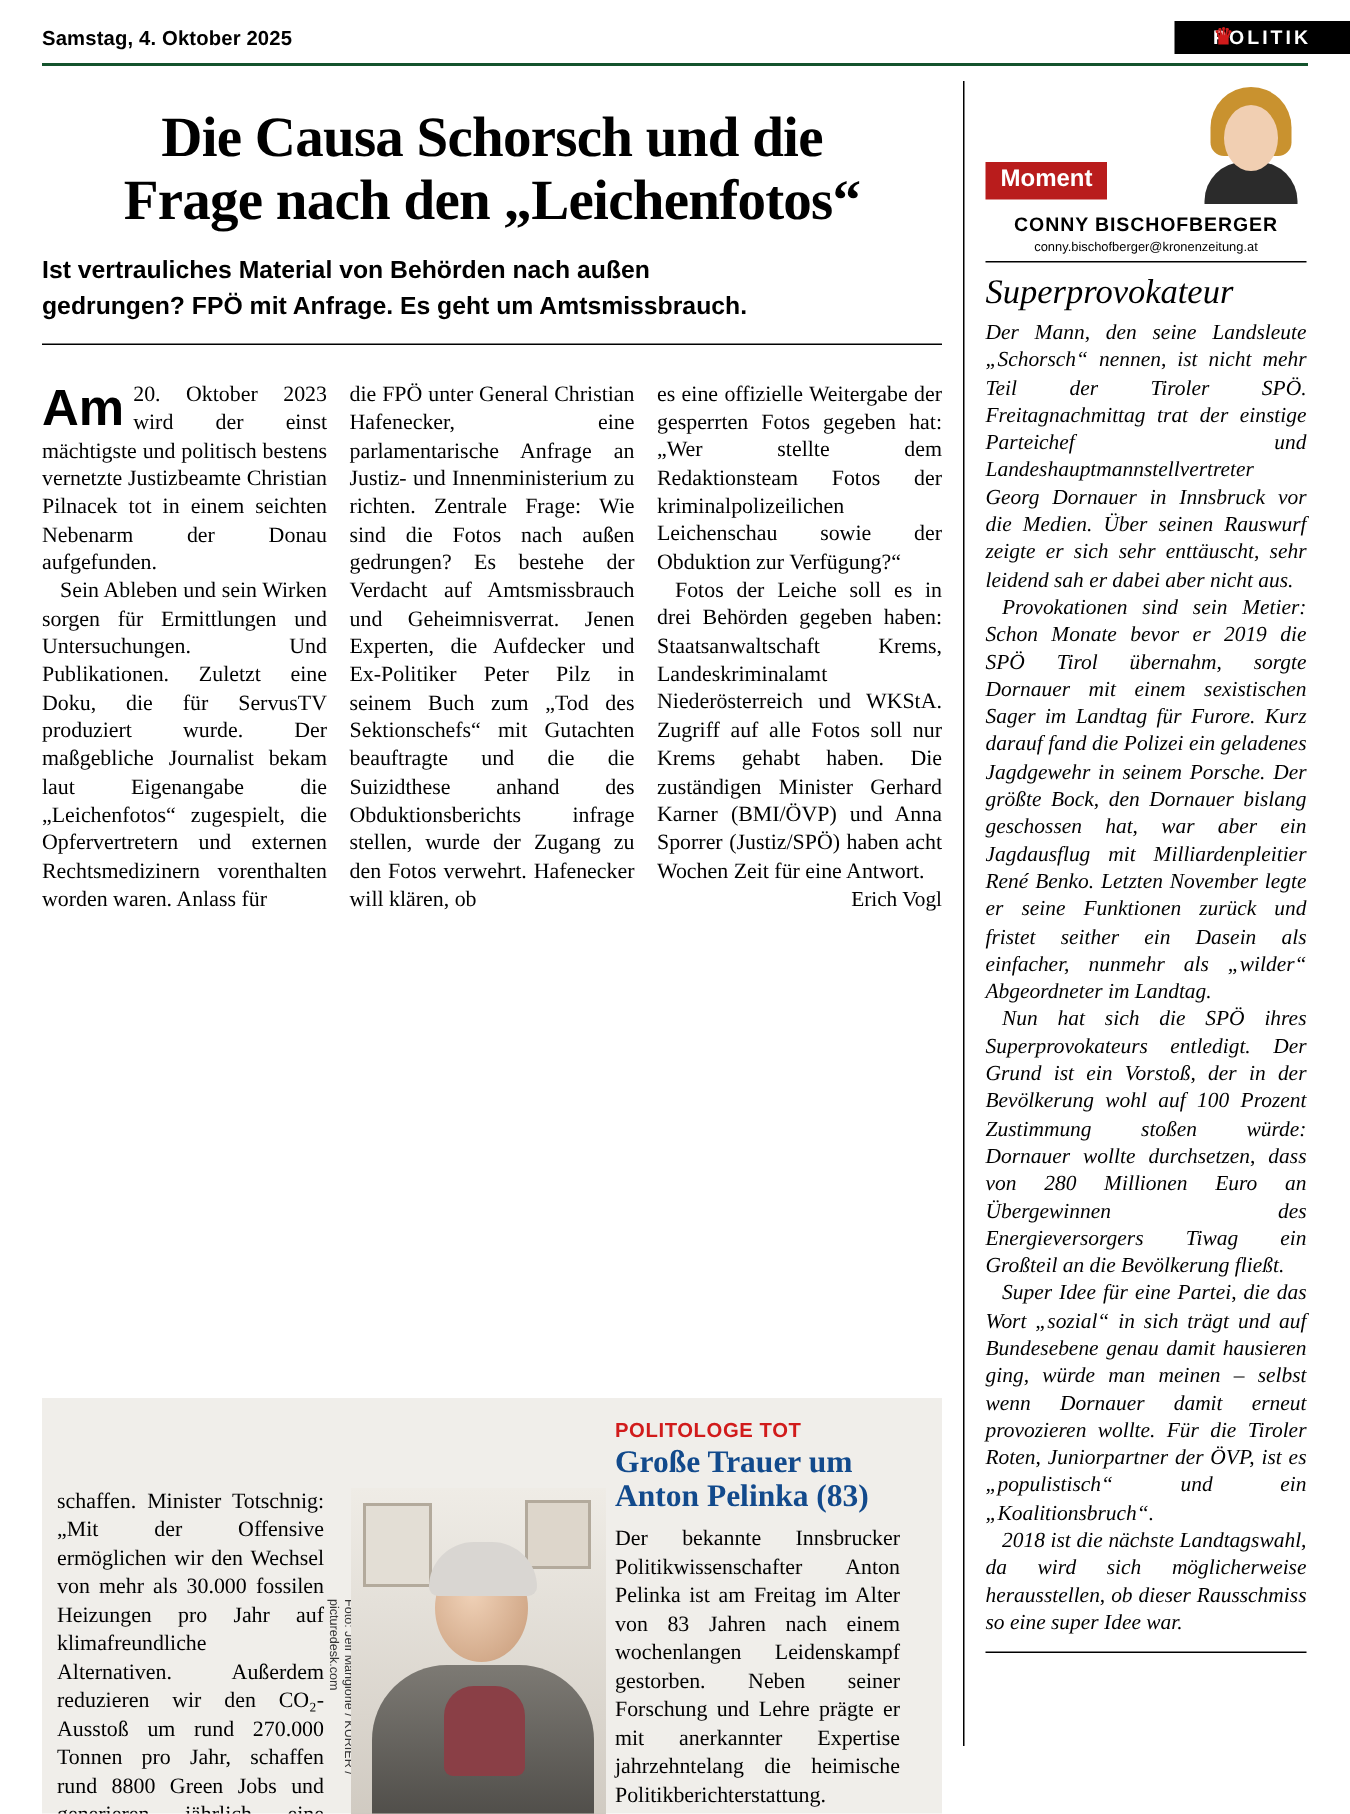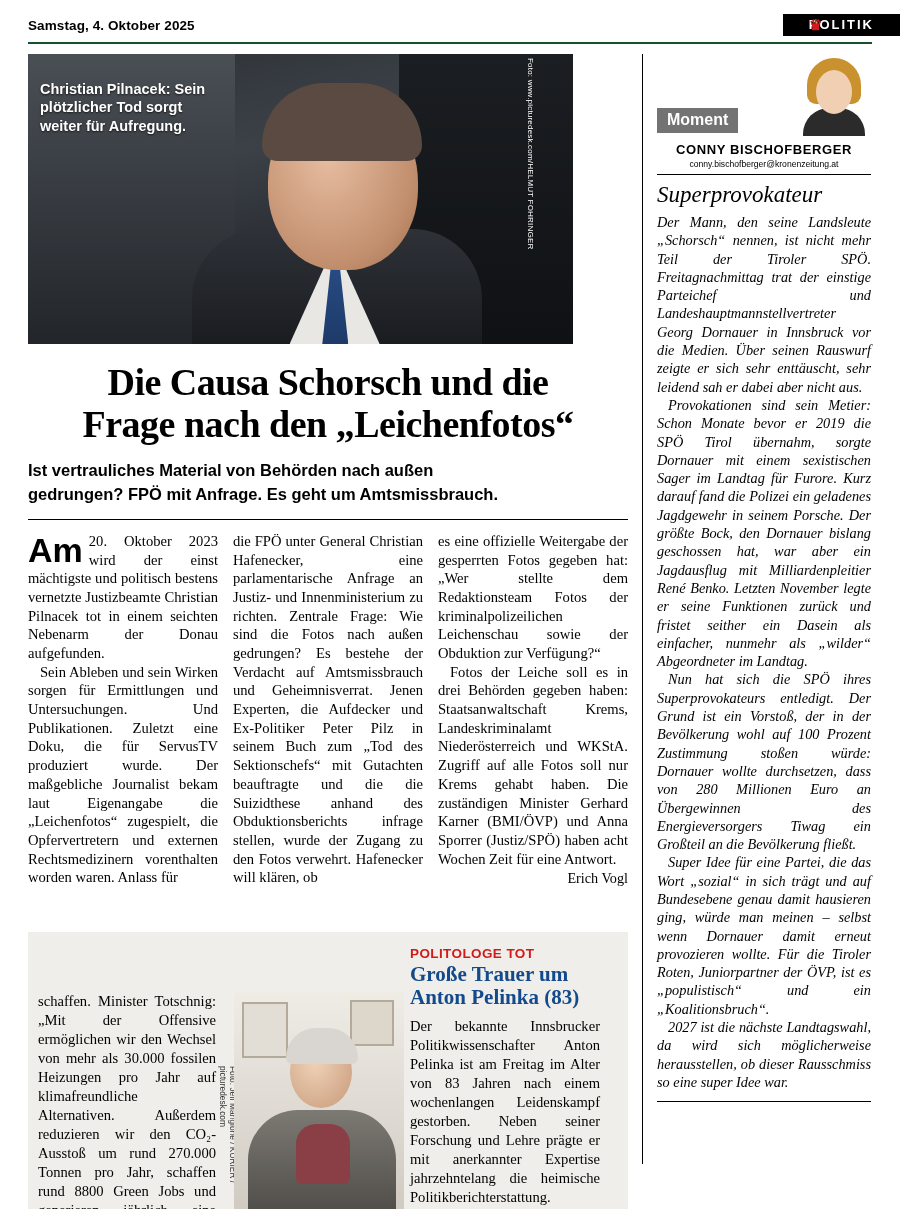--- a/index.html
+++ b/index.html
@@ -169,22 +169,23 @@
     line-height: 1.5;
     width: 600px;
     border-bottom: 1px solid #000;
     padding-bottom: 12px;
   }
 
   
   .article-cols {
     display: flex;
     gap: 15px;
-    margin-top: 12px;
+    margin-top: 24px;
     width: 600px;
+    align-items: flex-end;
   }
   .acol { width: 190px; }
   .acol p {
     margin: 0;
     font-size: 14.6px;
     line-height: 1.28;
     text-align: justify;
     text-justify: inter-word;
     hyphens: auto;
   }
@@ -251,21 +252,21 @@
     font-size: 21px;
     line-height: 1.1;
     color: #124a8c;
     margin-bottom: 8px;
   }
   .bb-right p { margin:0; font-size: 14.6px; line-height: 1.3; text-align: justify; }
 
   
   .rail-top { display: flex; align-items: flex-start; justify-content: space-between; }
   .moment-badge {
-    background: #737373;
+    background: #b91c1c;
     color: #fff;
     font-family:"Liberation Sans", sans-serif;
     font-weight: 700;
     font-size: 16px;
     padding: 3px 10px 4px 10px;
     margin-top: 54px;
   }
   .rail-portrait {
     width: 74px; height: 82px;
     position: relative;
@@ -321,33 +322,20 @@
     <div class="masthead-right">
       <span class="crown">♛</span>
       <span>Seite 3</span>
     </div>
   </div>
 
   <div class="body-wrap">
 
     <div class="left-col">
 
-      <div class="photo-block">
-        <div class="hero-photo">
-          <div class="bg-panel"></div>
-          <div class="bg-right"></div>
-          <div class="body"></div>
-          <div class="shirt"></div>
-          <div class="tie"></div>
-          <div class="head"></div>
-          <div class="hair"></div>
-          <div class="photo-caption">Christian Pilnacek: Sein plötzlicher Tod sorgt weiter für Aufregung.</div>
-          <div class="photo-credit-v">Foto: www.picturedesk.com/HELMUT FOHRINGER</div>
-        </div>
-      </div>
 
       <div class="headline">
         <div>Die Causa Schorsch und die</div>
         <div>Frage nach den „Leichenfotos“</div>
       </div>
 
       <div class="subhead">
         <div>Ist vertrauliches Material von Behörden nach außen</div>
         <div>gedrungen? FPÖ mit Anfrage. Es geht um Amtsmissbrauch.</div>
       </div>
@@ -402,19 +390,19 @@
         </div>
       </div>
       <div class="rail-author">CONNY BISCHOFBERGER</div>
       <div class="rail-mail">conny.bischofberger@kronenzeitung.at</div>
       <div class="rail-title">Superprovokateur</div>
       <div class="rail-body">
         <p>Der Mann, den seine Landsleute „Schorsch“ nennen, ist nicht mehr Teil der Tiroler SPÖ. Freitagnachmittag trat der einstige Parteichef und Landeshauptmannstellvertreter Georg Dornauer in Innsbruck vor die Medien. Über seinen Rauswurf zeigte er sich sehr enttäuscht, sehr leidend sah er dabei aber nicht aus.</p>
         <p>Provokationen sind sein Metier: Schon Monate bevor er 2019 die SPÖ Tirol übernahm, sorgte Dornauer mit einem sexistischen Sager im Landtag für Furore. Kurz darauf fand die Polizei ein geladenes Jagdgewehr in seinem Porsche. Der größte Bock, den Dornauer bislang geschossen hat, war aber ein Jagdausflug mit Milliardenpleitier René Benko. Letzten November legte er seine Funktionen zurück und fristet seither ein Dasein als einfacher, nunmehr als „wilder“ Abgeordneter im Landtag.</p>
         <p>Nun hat sich die SPÖ ihres Superprovokateurs entledigt. Der Grund ist ein Vorstoß, der in der Bevölkerung wohl auf 100 Prozent Zustimmung stoßen würde: Dornauer wollte durchsetzen, dass von 280 Millionen Euro an Übergewinnen des Energieversorgers Tiwag ein Großteil an die Bevölkerung fließt.</p>
         <p>Super Idee für eine Partei, die das Wort „sozial“ in sich trägt und auf Bundesebene genau damit hausieren ging, würde man meinen – selbst wenn Dornauer damit erneut provozieren wollte. Für die Tiroler Roten, Juniorpartner der ÖVP, ist es „populistisch“ und ein „Koalitionsbruch“.</p>
-        <p>2027 ist die nächste Landtagswahl, da wird sich möglicherweise herausstellen, ob dieser Rausschmiss so eine super Idee war.</p>
+        <p>2018 ist die nächste Landtagswahl, da wird sich möglicherweise herausstellen, ob dieser Rausschmiss so eine super Idee war.</p>
       </div>
       <div class="rail-rule"></div>
     </div>
 
   </div>
 </div>
 
 </body></html>

